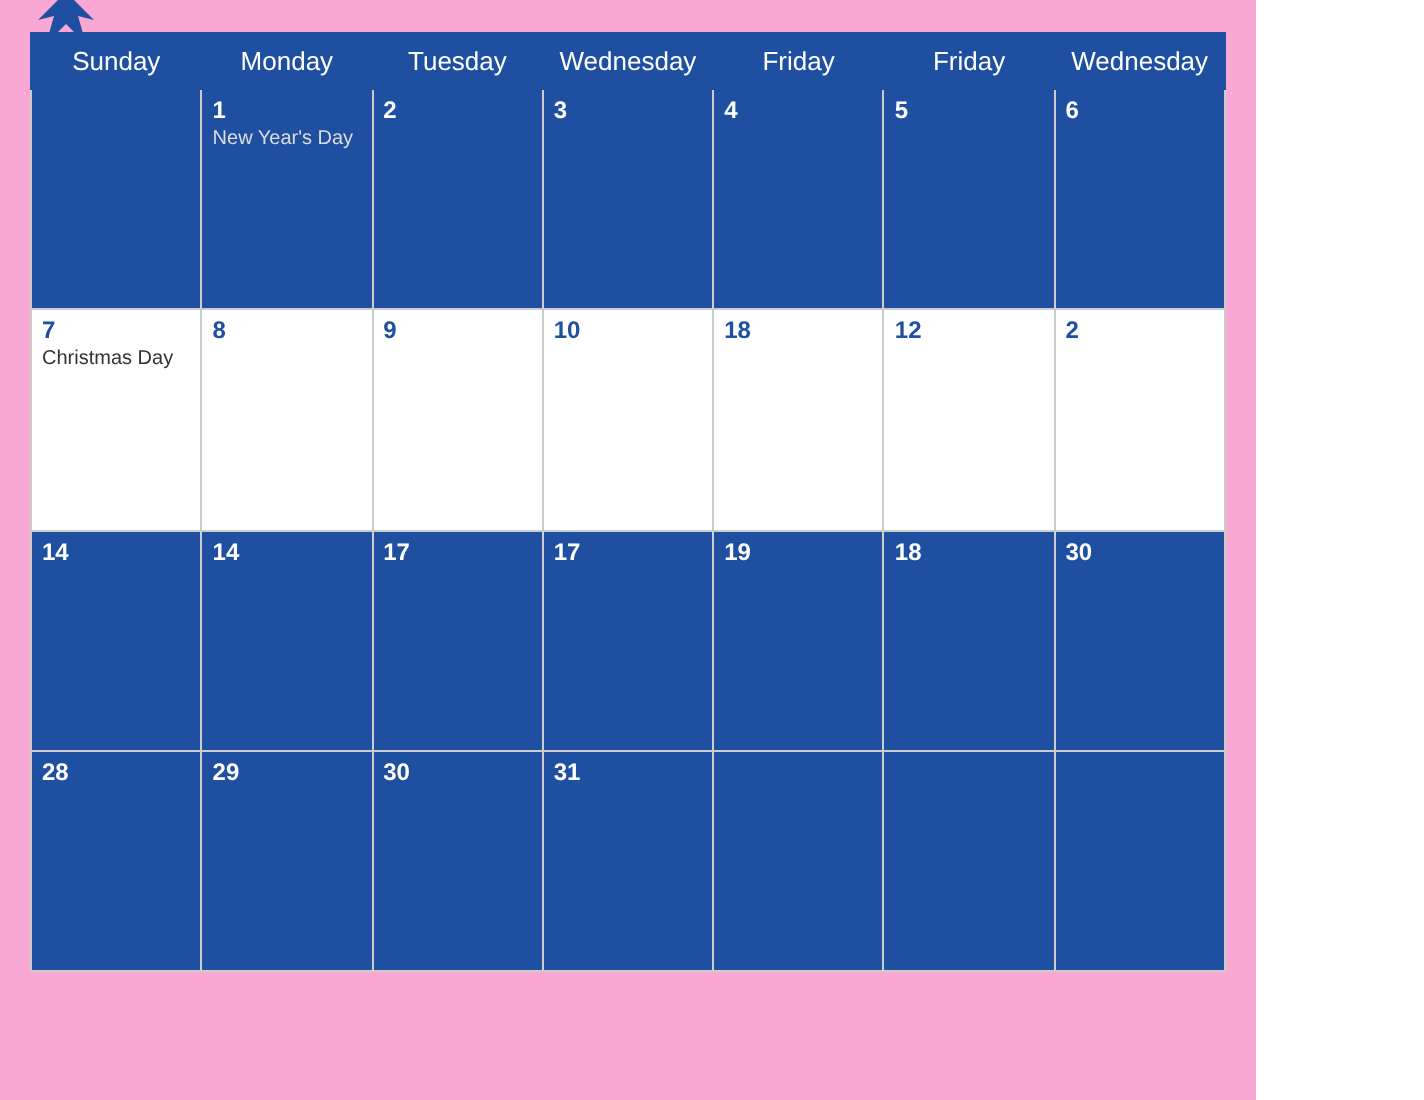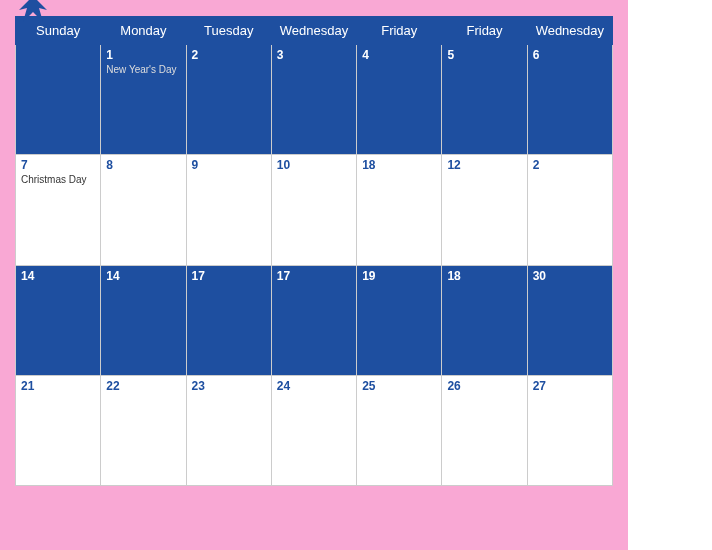--- a/index.html
+++ b/index.html
@@ -204,38 +204,32 @@
           <td>
             <span class="day-number">19</span>
           </td>
           <td>
             <span class="day-number">18</span>
           </td>
           <td>
             <span class="day-number">30</span>
           </td>
         </tr>
-        <tr class="light-row">
-          <td>
-            <span class="day-number">21</span>
-          </td>
-          <td>
-            <span class="day-number">22</span>
-          </td>
-          <td>
-            <span class="day-number">23</span>
-          </td>
-          <td>
-            <span class="day-number">24</span>
-          </td>
-          <td>
-            <span class="day-number">25</span>
-          </td>
-          <td>
-            <span class="day-number">26</span>
-          </td>
-          <td>
-            <span class="day-number">27</span>
-          </td>
+        <tr class="dark-row">
+          <td>
+            <span class="day-number">28</span>
+          </td>
+          <td>
+            <span class="day-number">29</span>
+          </td>
+          <td>
+            <span class="day-number">30</span>
+          </td>
+          <td>
+            <span class="day-number">31</span>
+          </td>
+          <td></td>
+          <td></td>
+          <td></td>
         </tr>
       </tbody>
   </table>
 </div>
 
 </body></html>

